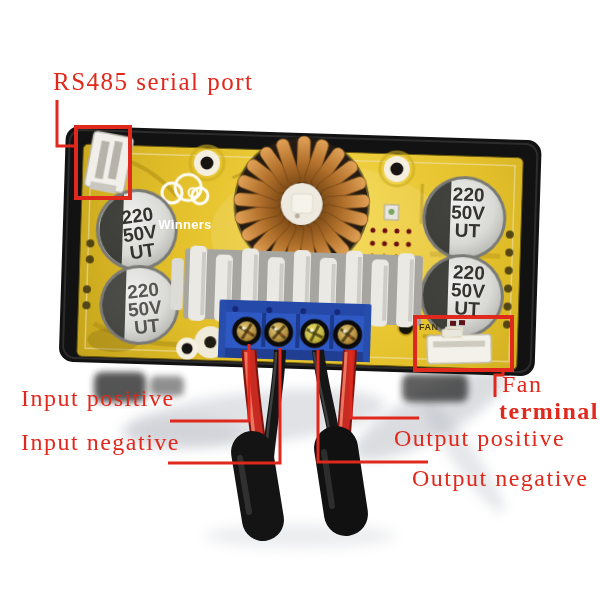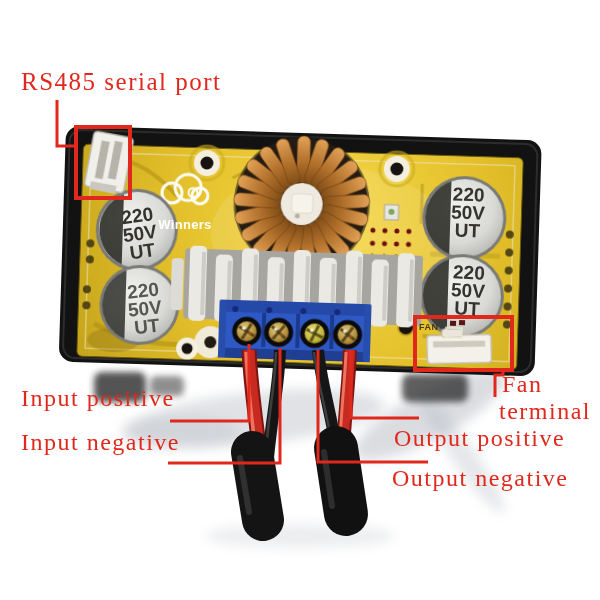--- a/index.html
+++ b/index.html
@@ -1,21 +1,21 @@
 <!DOCTYPE html>
 <html><head>
 <meta charset="utf-8">
 <style>
   html,body{margin:0;padding:0;background:#ffffff;}
   #stage{position:relative;width:600px;height:600px;background:#ffffff;overflow:hidden;
          font-family:"Liberation Serif", serif;}
   #scene{position:absolute;left:0;top:0;width:600px;height:600px;}
   .label{position:absolute;color:#e0281c;font-family:"Liberation Serif",serif;
          letter-spacing:1.5px;white-space:nowrap;line-height:1;}
-  .lbl-big{font-size:25px;}
+  .lbl-big{font-size:25px;margin-left:32px;}
   .lbl-std{font-size:24px;}
   .cap-text{position:absolute;width:70px;text-align:center;color:#34332e;
             font-family:"Liberation Sans",sans-serif;font-weight:bold;font-size:19px;
             line-height:0.95;letter-spacing:0px;}
   .cap-text span{display:block;}
   .silk{position:absolute;font-family:"Liberation Sans",sans-serif;font-weight:bold;}
   #fan-silk{left:419px;top:322px;font-size:9px;color:#453a12;letter-spacing:0.5px;}
   #winners-text{left:158px;top:217px;width:54px;text-align:center;font-size:13px;color:#ffffff;letter-spacing:0.3px;}
 </style>
 </head>
@@ -318,23 +318,23 @@
     <polyline points="280,348 280,463 168,463" stroke-width="3"></polyline>
     <polyline points="318,350 318,462 428,462" stroke-width="3"></polyline>
     <polyline points="351,350 351,418 419,418" stroke-width="3"></polyline>
   </g>
 </svg>
 
 <div class="label lbl-big" style="left:21px;top:69px;">RS485 serial port</div>
 <div class="label lbl-std" style="left:21px;top:386px;">Input positive</div>
 <div class="label lbl-std" style="left:394px;top:426px;">Output positive</div>
 <div class="label lbl-std" style="left:21px;top:430px;">Input negative</div>
-<div class="label lbl-std" style="left:392px;top:466px;">Output negative</div>
+<div class="label lbl-std" style="left:412px;top:466px;">Output negative</div>
 <div class="label lbl-std" style="left:502px;top:372px;">Fan</div>
-<div class="label lbl-std" style="left:499px;top:399px;">terminal</div>
+<div class="label lbl-std" style="left:499px;top:399px;font-weight:bold;">terminal</div>
 
 <div class="silk" id="fan-silk">FAN</div>
 <div class="silk" id="winners-text">Winners</div>
 
 <div class="cap-text" style="left:105px;top:207px;transform:rotate(-8deg);">
   <span>220</span>
   <span>50V</span>
   <span>UT</span>
 </div>
 <div class="cap-text" style="left:110px;top:282px;transform:rotate(-6deg);opacity:.8;">

